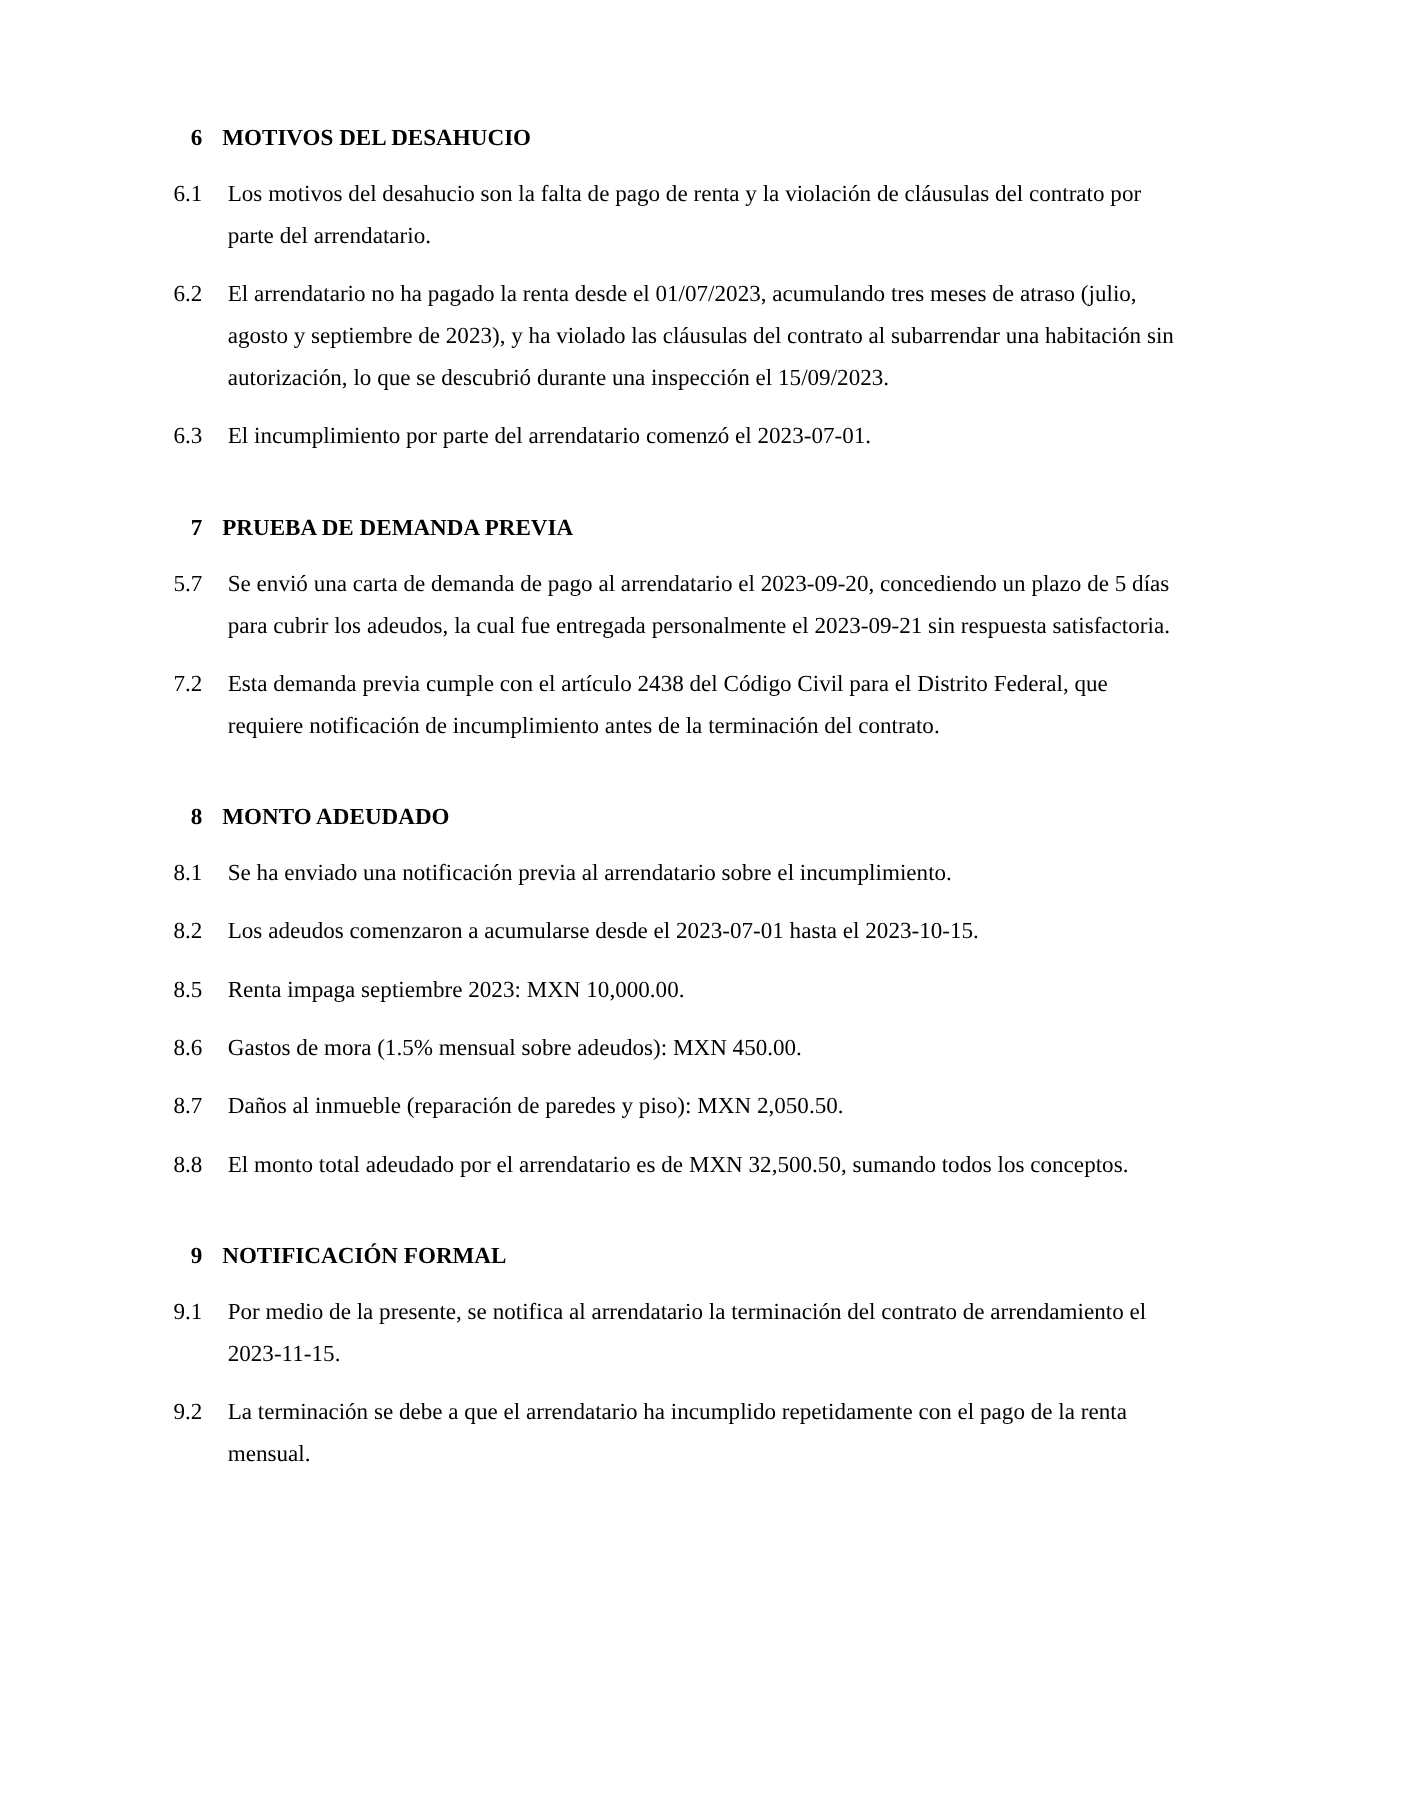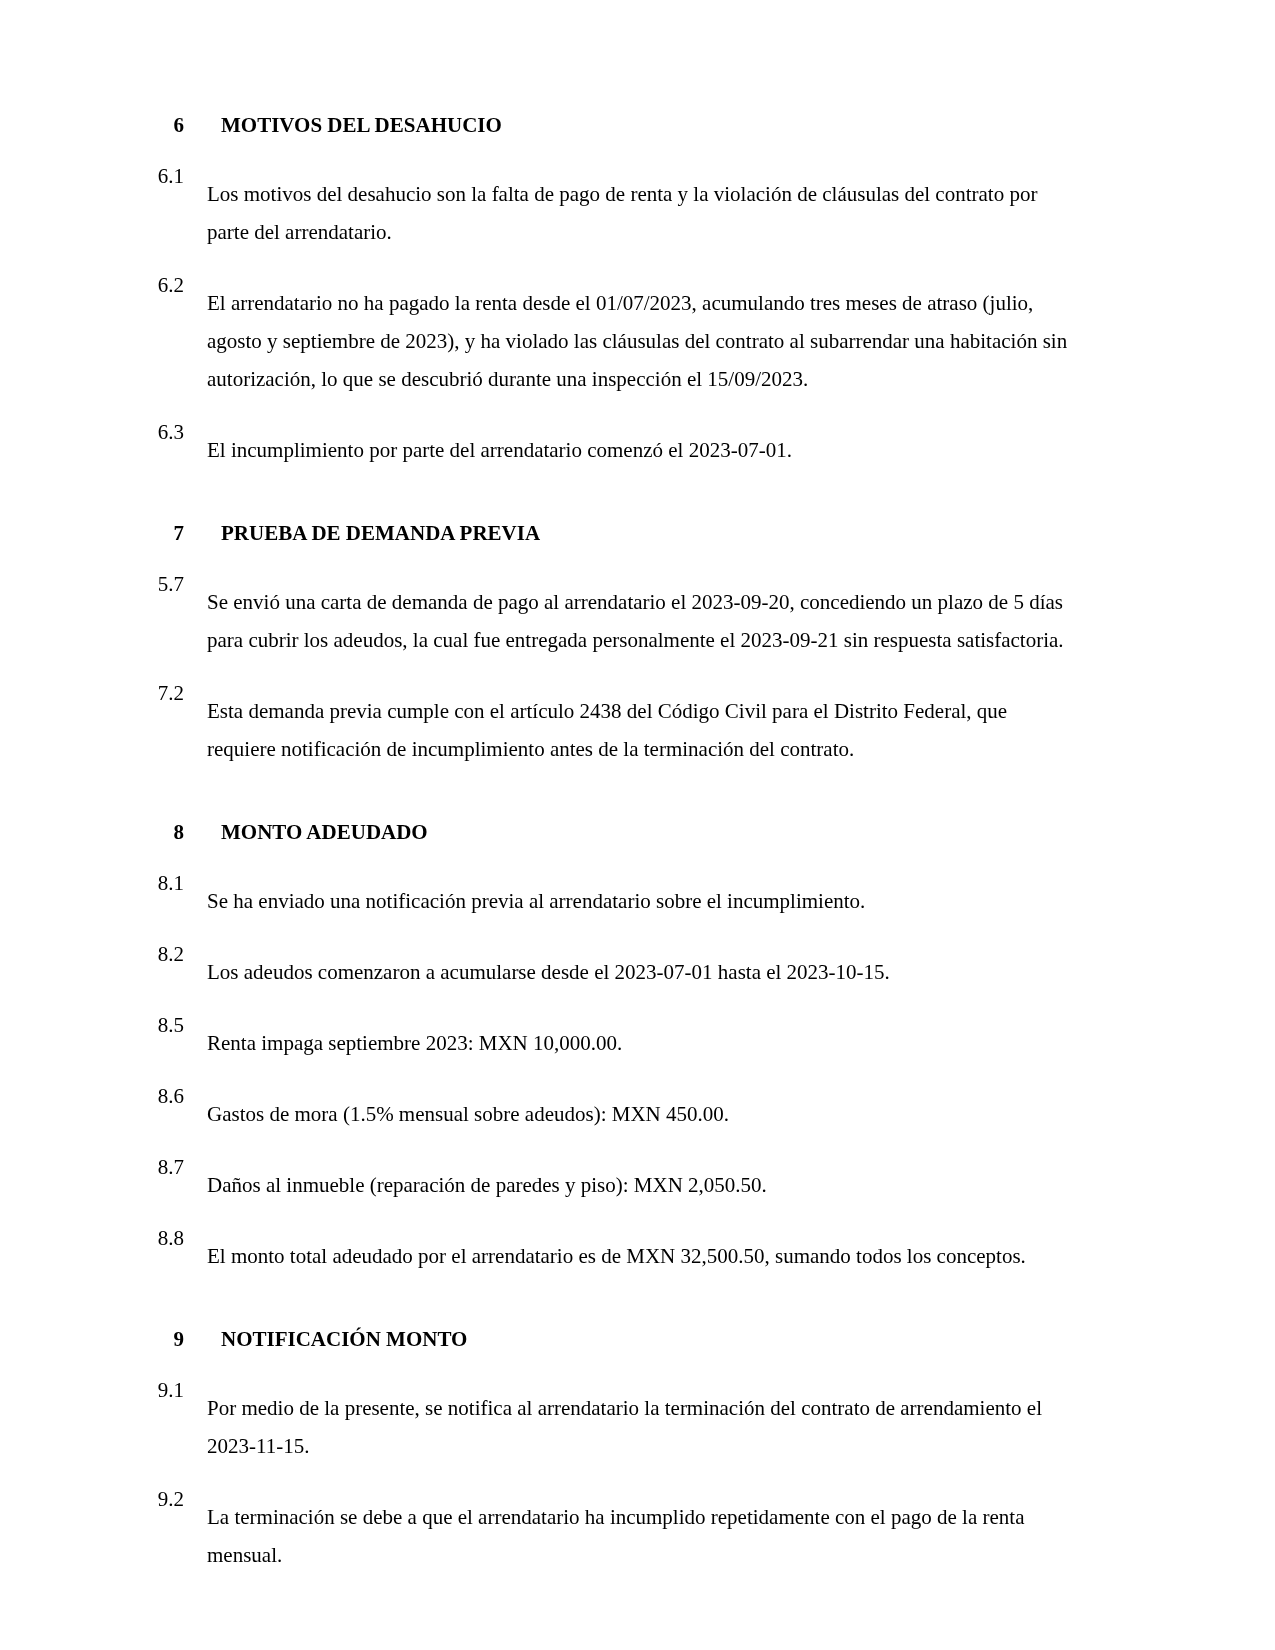--- a/index.html
+++ b/index.html
@@ -29,30 +29,30 @@
     line-height: 38px;
   }
   .doc-section:first-child .sec-head {
     margin-top: 0;
   }
   .marker {
     flex: 0 0 36px;
     text-align: right;
   }
   .head-text {
-    margin-left: 37px;
+    margin-left: 18px;
     width: 872px;
   }
   .item {
     display: flex;
     margin: 0 0 15px 0;
     justify-content: center;
   }
   .item-text {
-    margin: 18px 0 0 23px;
+    margin: 0 0 0 23px;
     width: 872px;
   }
 </style>
 </head>
 <body>
 
 <div class="doc">
 
   <div class="doc-section">
     <h2 class="sec-head">
@@ -115,21 +115,21 @@
     </div>
     <div class="item">
       <span class="marker">8.8</span>
       <p class="item-text">El monto total adeudado por el arrendatario es de MXN 32,500.50, sumando todos los conceptos.</p>
     </div>
   </div>
 
   <div class="doc-section">
     <h2 class="sec-head">
       <span class="marker">9</span>
-      <span class="head-text">NOTIFICACIÓN MONTO</span>
+      <span class="head-text">NOTIFICACIÓN FORMAL</span>
     </h2>
     <div class="item">
       <span class="marker">9.1</span>
       <p class="item-text">Por medio de la presente, se notifica al arrendatario la terminación del contrato de arrendamiento el 2023-11-15.</p>
     </div>
     <div class="item">
       <span class="marker">9.2</span>
       <p class="item-text">La terminación se debe a que el arrendatario ha incumplido repetidamente con el pago de la renta mensual.</p>
     </div>
   </div>

